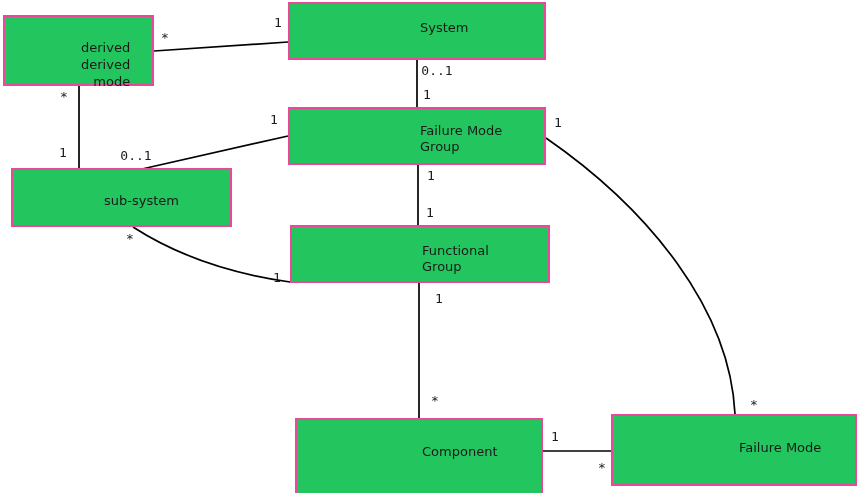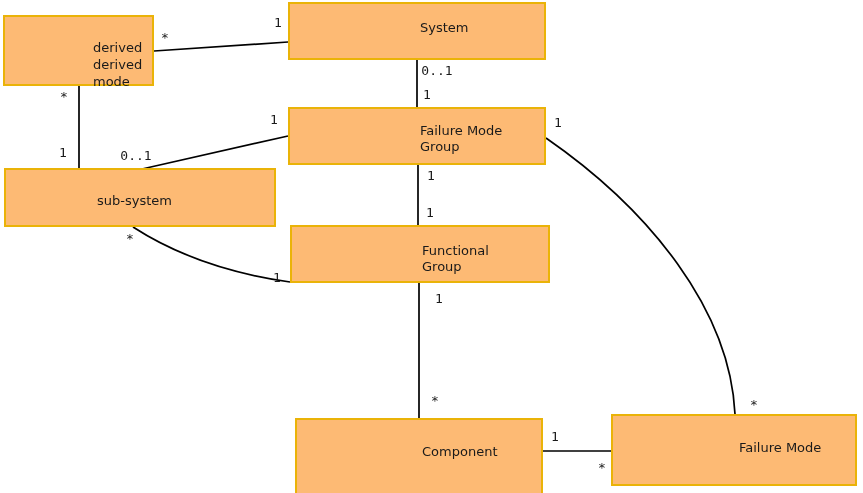--- a/index.html
+++ b/index.html
@@ -23,22 +23,22 @@
     height: 493px;
   }
   .connector-layer path {
     fill: none;
     stroke: #000000;
     stroke-width: 1.7;
   }
   .entity {
     position: absolute;
     box-sizing: border-box;
-    border: 2px solid #eab308;
-    background: #fdba74;
+    border: 2px solid #ec4899;
+    background: #22c55e;
   }
   .entity-label {
     position: absolute;
     font-size: 13px;
     line-height: 17px;
     color: #1a1a1a;
     white-space: nowrap;
   }
   .mult {
     position: absolute;
@@ -61,39 +61,39 @@
     <path d="M142 169 L288 136"></path>
     <path d="M417 60 L417 107"></path>
     <path d="M418 165 L418 225"></path>
     <path d="M419 283 L419 418"></path>
     <path d="M133 227 Q198 269 290 282"></path>
     <path d="M546 138 C650 210 730 310 735 414"></path>
     <path d="M543 451 L611 451"></path>
   </svg>
 
   <div class="entity" style="left:3px; top:15px; width:151px; height:71px;">
-    <div class="entity-label" style="left:88px; top:22px;">
+    <div class="entity-label" style="left:76px; top:22px;text-align:right;">
       <div>derived</div>
       <div>derived</div>
       <div>mode</div>
     </div>
   </div>
 
   <div class="entity" style="left:288px; top:2px; width:258px; height:58px;">
     <div class="entity-label" style="left:130px; top:15px;">System</div>
   </div>
 
   <div class="entity" style="left:288px; top:107px; width:258px; height:58px;">
     <div class="entity-label" style="left:130px; top:14px; line-height:16px;">
       <div>Failure Mode</div>
       <div>Group</div>
     </div>
   </div>
 
-  <div class="entity" style="left:4px; top:168px; width:272px; height:59px;">
+  <div class="entity" style="left:11px; top:168px; width:221px; height:59px;">
     <div class="entity-label" style="left:91px; top:22px;">sub-system</div>
   </div>
 
   <div class="entity" style="left:290px; top:225px; width:260px; height:58px;">
     <div class="entity-label" style="left:130px; top:16px; line-height:16px;">
       <div>Functional</div>
       <div>Group</div>
     </div>
   </div>
 

